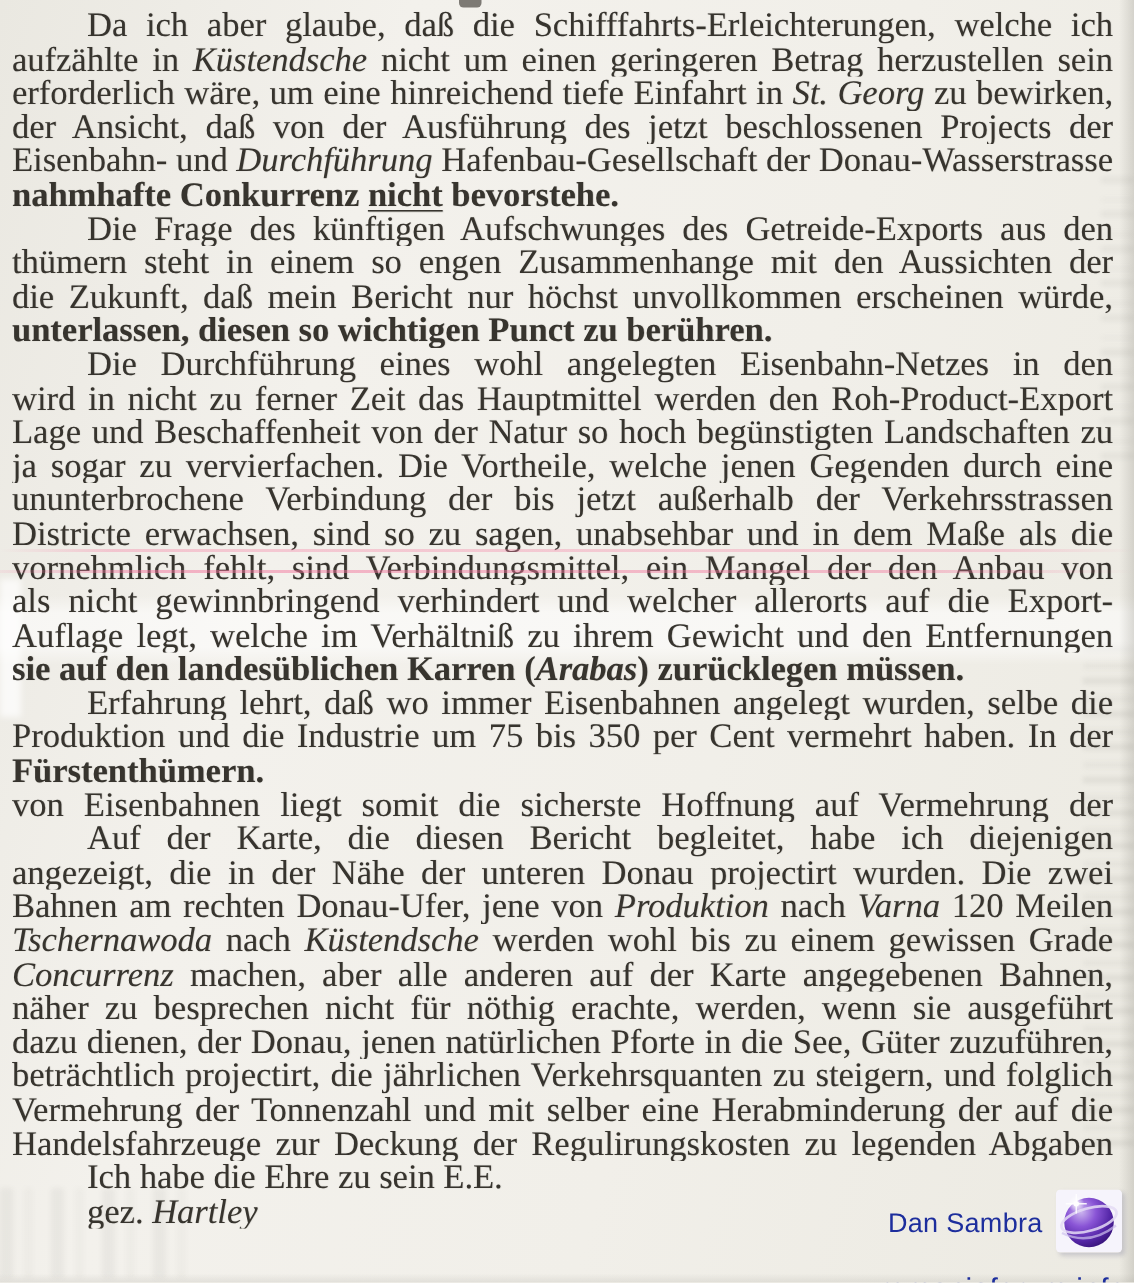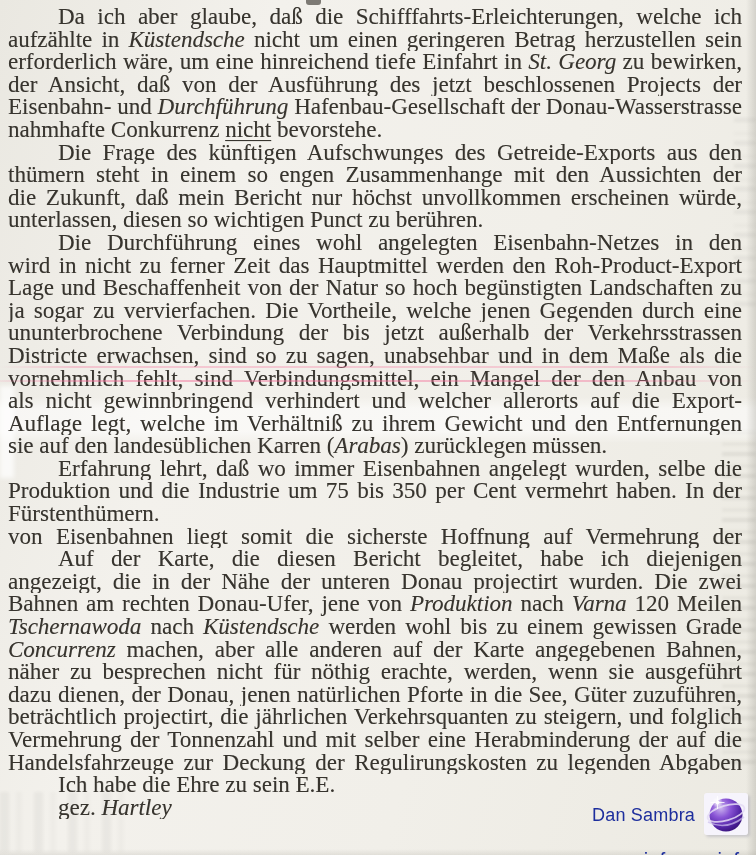--- a/index.html
+++ b/index.html
@@ -26,21 +26,21 @@
     z-index: 3;
   }
   .para { margin: 0; padding: 0; }
   .line {
     height: 22.6px;
     overflow: hidden;
     text-align: justify;
     text-align-last: justify;
     white-space: normal;
   }
-  .line.last { text-align-last: left; }
+  .line.last { text-align-last: left; font-weight: bold; }
   .line.plain { text-align: center; text-align-last: left; }
   .line.indent { padding-left: 50px; }
   .italic { font-style: italic; }
   .underline { text-decoration: underline; text-decoration-thickness: 1px; text-underline-offset: 2.5px; }
 
   
   .artifact { position: absolute; pointer-events: none; }
   .top-fragment {
     left: 306px; top: 0; width: 15px; height: 5px;
     background: #55524c; border-radius: 0 0 3px 3px; opacity: .75; z-index: 4;

